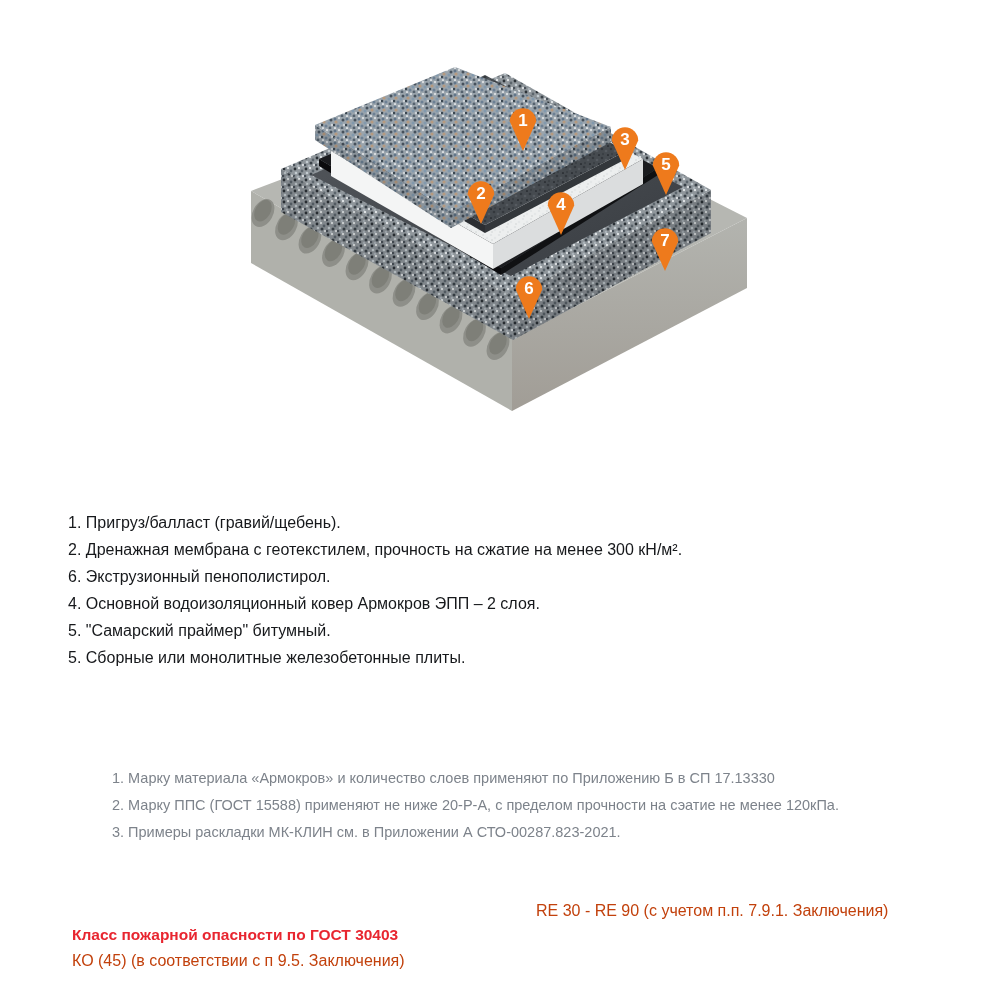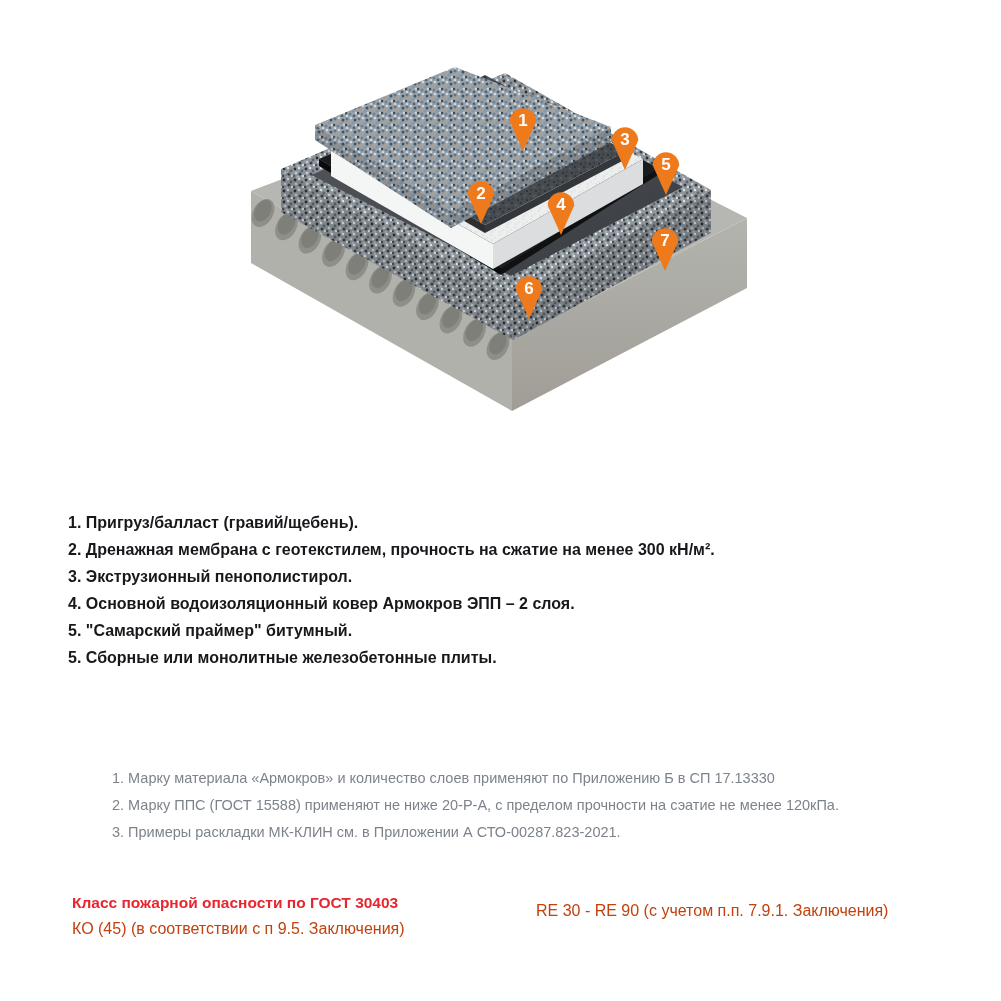--- a/index.html
+++ b/index.html
@@ -2,27 +2,27 @@
 <html><head>
 <meta charset="utf-8">
 <style>
   html,body{margin:0;padding:0;}
   body{
     width:1001px;height:1001px;position:relative;background:#ffffff;
     font-family:"Liberation Sans", sans-serif;overflow:hidden;
   }
   .figure{position:absolute;left:249px;top:57px;width:512px;height:368px;}
   .legend{position:absolute;left:68px;top:509px;color:#16181b;
-    font-size:16px;font-weight:bold;line-height:27px;white-space:nowrap;}
+    font-size:16px;font-weight:normal;line-height:27px;white-space:nowrap;}
   .footnotes{position:absolute;left:68px;top:765px;color:#7d838b;
     font-size:14.5px;font-weight:400;line-height:27px;white-space:nowrap;margin-left:44px;}
   .bottom-block{position:absolute;top:894px;white-space:nowrap;}
   .bottom-block .bb-title{color:#e82630;font-weight:bold;font-size:15.5px;line-height:18px;}
   .bottom-block .bb-value{color:#c2410c;font-weight:400;font-size:16px;line-height:18px;margin-top:8px;}
-  .bb-left{left:72px;}
+  .bb-left{left:72px;margin-top:32px;}
   .bb-right{left:536px;}
 </style>
 </head>
 <body>
 
 <div class="figure">
 <svg width="512" height="368" viewBox="0 0 512 368" xmlns="http://www.w3.org/2000/svg">
   <defs>
     <pattern id="pat-gravel" width="12" height="12" patternUnits="userSpaceOnUse">
       <rect width="12" height="12" fill="#9aa4ac"></rect>
@@ -168,21 +168,21 @@
           <path d="M -13.2,1.5 A 13.2,13.2 0 1 1 13.2,1.5 L 0,31 Z" fill="#ee7a1c"></path>
           <text y="6" text-anchor="middle" font-size="17" font-weight="bold" fill="#ffffff" font-family="&quot;Liberation Sans&quot;, sans-serif">7</text>
         </g>
       </g>
 </svg>
 </div>
 
 <div class="legend">
   <div>1. Пригруз/балласт (гравий/щебень).</div>
   <div>2. Дренажная мембрана с геотекстилем, прочность на сжатие на менее 300 кН/м².</div>
-  <div>3. Экструзионный пенополистирол.</div>
+  <div>6. Экструзионный пенополистирол.</div>
   <div>4. Основной водоизоляционный ковер Армокров ЭПП – 2 слоя.</div>
   <div>5. "Самарский праймер" битумный.</div>
   <div>5. Сборные или монолитные железобетонные плиты.</div>
 </div>
 
 <div class="footnotes">
   <div>1. Марку материала «Армокров» и количество слоев применяют по Приложению Б в СП 17.13330</div>
   <div>2. Марку ППС (ГОСТ 15588) применяют не ниже 20-Р-А, с пределом прочности на сэатие не менее 120кПа.</div>
   <div>3. Примеры раскладки МК-КЛИН см. в Приложении А СТО-00287.823-2021.</div>
 </div>

